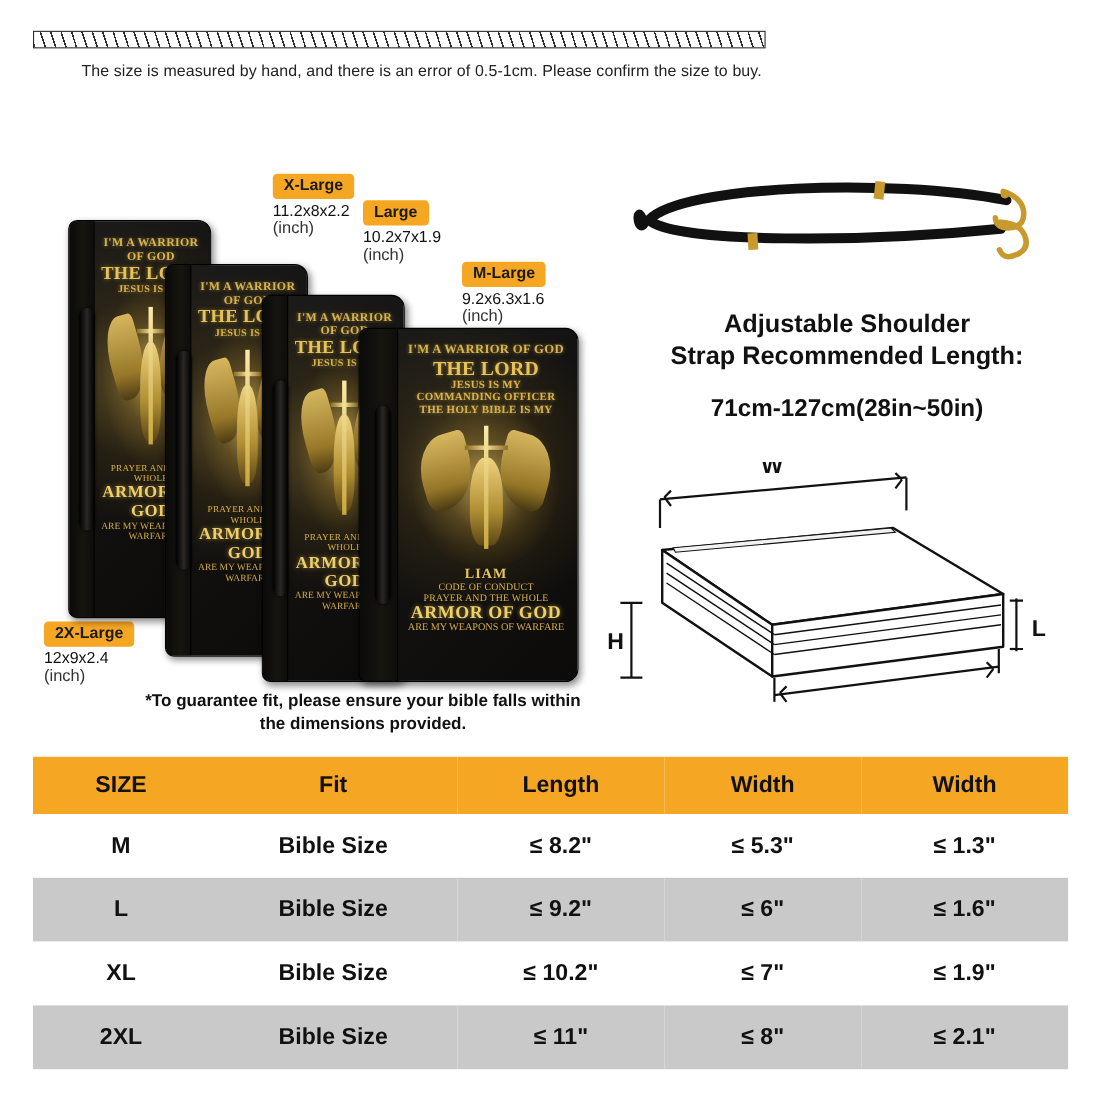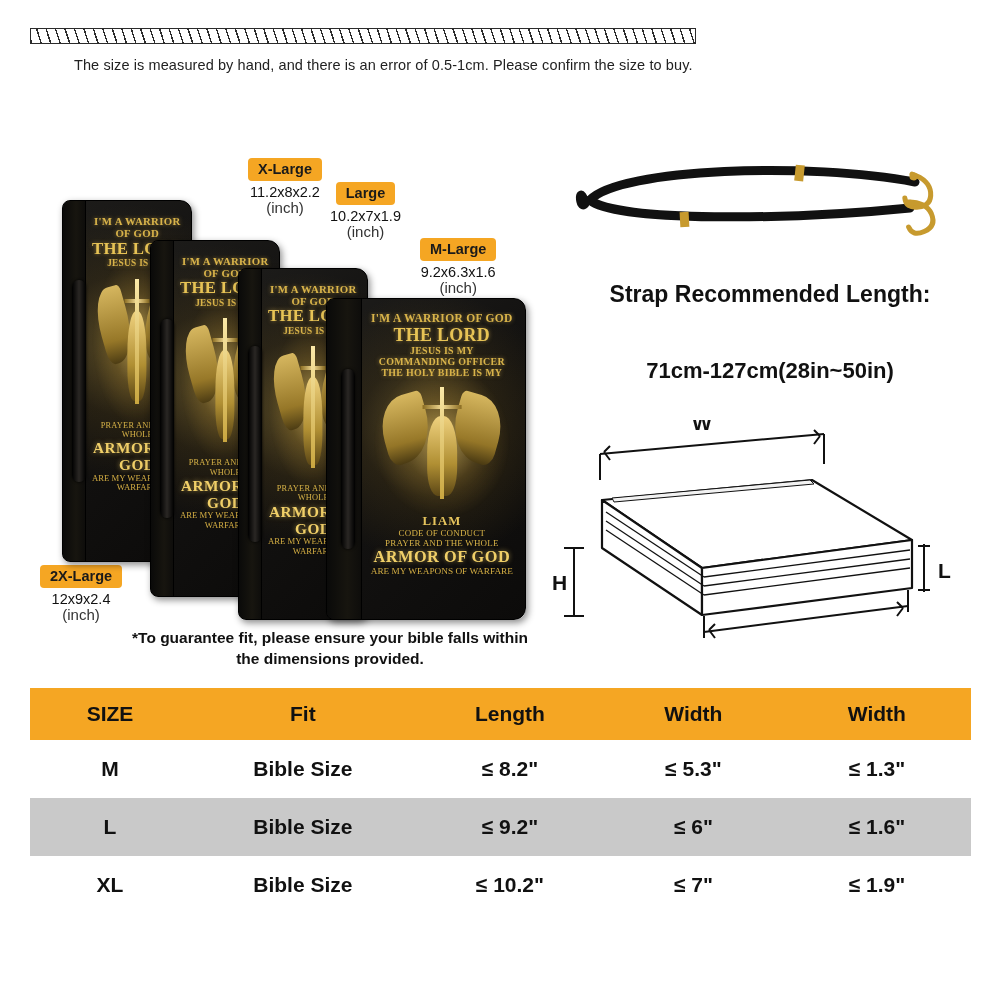--- a/index.html
+++ b/index.html
@@ -198,21 +198,21 @@
     color: #d3ad43;
   }
 
   
   #cover-2xl { left: 62px;  top: 50px;  width: 128px; height: 360px; font-size: 15px; z-index: 1; }
   #cover-xl  { left: 150px; top: 90px;  width: 128px; height: 355px; font-size: 15px; z-index: 2; }
   #cover-l   { left: 238px; top: 118px; width: 128px; height: 350px; font-size: 15px; z-index: 3; }
   #cover-ml  { left: 326px; top: 148px; width: 198px; height: 320px; font-size: 16px; z-index: 4; }
 
   
-  .callout { position: absolute; text-align: center; }
+  .callout { position: absolute; }
   .callout .pill {
     display: inline-block;
     background: #F5A623;
     color: #1a1a1a;
     font-weight: bold;
     font-size: 14.5px;
     padding: 3px 10px 4px 10px;
     border-radius: 4px;
     white-space: nowrap;
   }
@@ -461,20 +461,21 @@
     <g transform="translate(352,14) rotate(12)">
       <path d="M0 0 q18 2 22 14 q4 13 -9 17 q-12 4 -15 -6" stroke="#c79a2e" stroke-width="5" fill="none" stroke-linecap="round"></path>
       <circle cx="2" cy="2" r="4" fill="#c79a2e"></circle>
     </g>
     <g transform="translate(348,42) rotate(-6)">
       <path d="M0 0 q18 2 22 14 q4 13 -9 17 q-12 4 -15 -6" stroke="#c79a2e" stroke-width="5" fill="none" stroke-linecap="round"></path>
       <circle cx="2" cy="2" r="4" fill="#c79a2e"></circle>
     </g>
   </svg>
   <div class="strap-title">
+    <div>Adjustable Shoulder</div>
     <div>Strap Recommended Length:</div>
   </div>
   <div class="strap-length">71cm-127cm(28in~50in)</div>
 </div>
 
 <div class="book-diagram">
   <svg width="420" height="250" viewBox="0 0 420 250">
 
     <g fill="#ffffff" stroke="#111" stroke-width="2.2" stroke-linejoin="round">
       <path d="M50 80 L260 60 L360 120 L150 148 Z"></path>
@@ -558,14 +559,21 @@
       <td>≤ 6"</td>
       <td>≤ 1.6"</td>
     </tr>
     <tr class="odd">
       <td>XL</td>
       <td>Bible Size</td>
       <td>≤ 10.2"</td>
       <td>≤ 7"</td>
       <td>≤ 1.9"</td>
     </tr>
+    <tr class="even">
+      <td>2XL</td>
+      <td>Bible Size</td>
+      <td>≤ 11"</td>
+      <td>≤ 8"</td>
+      <td>≤ 2.1"</td>
+    </tr>
   </tbody>
 </table>
 
 </body></html>

